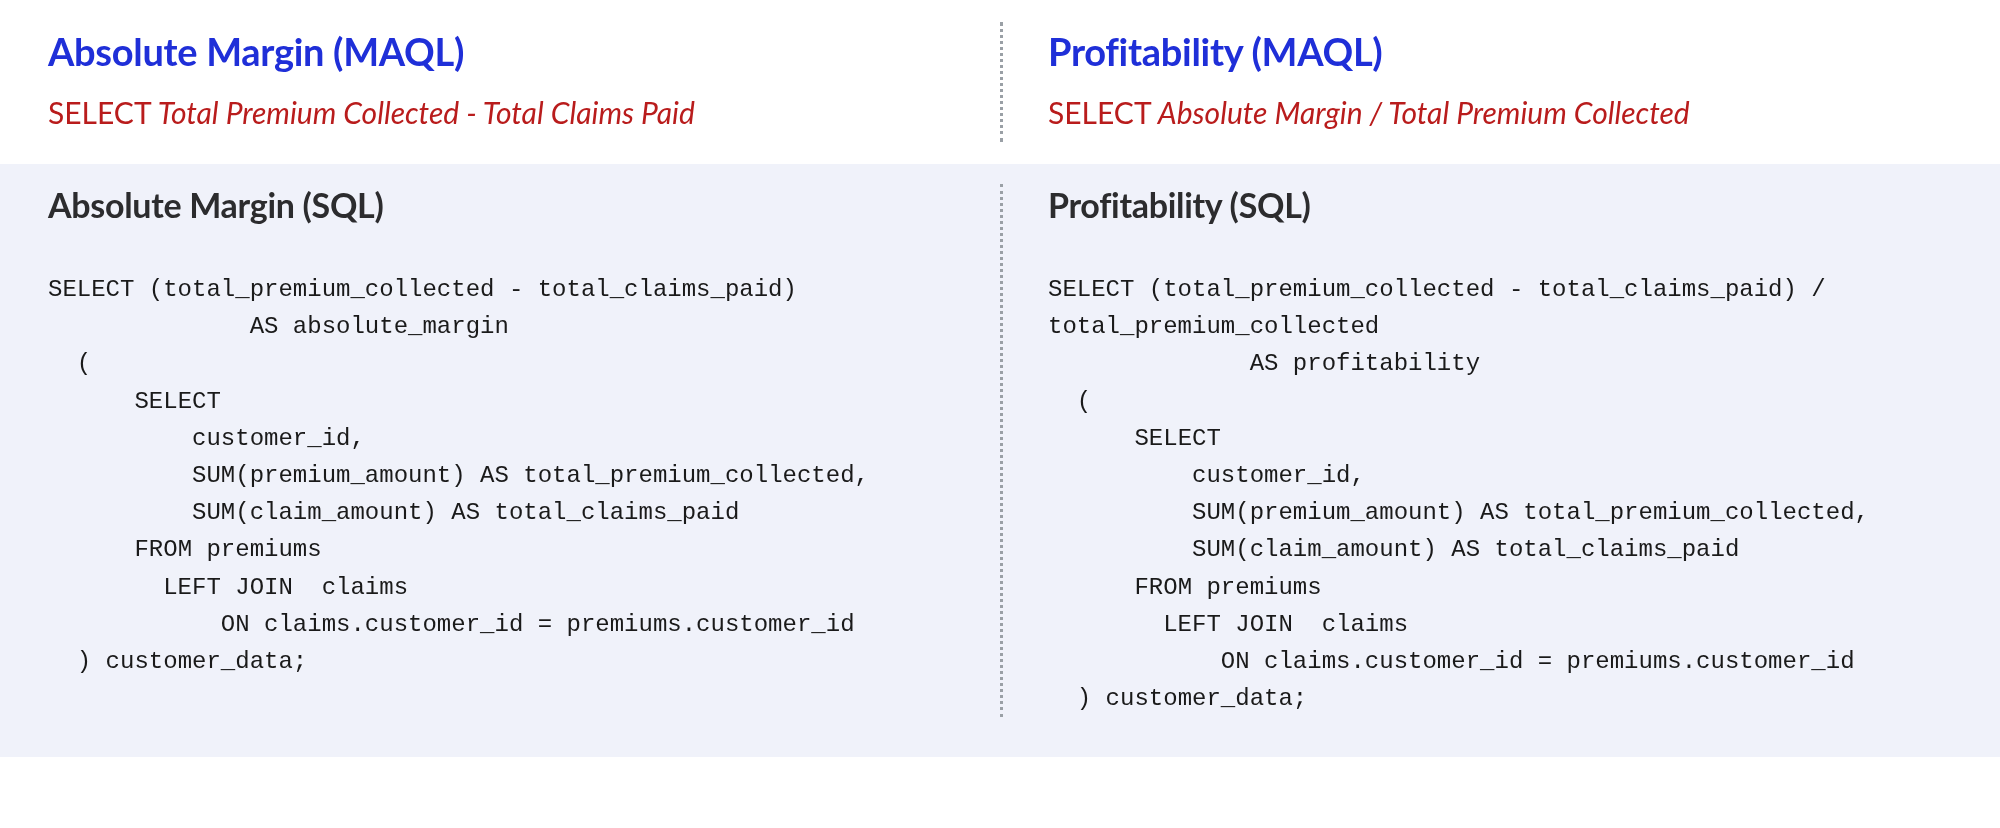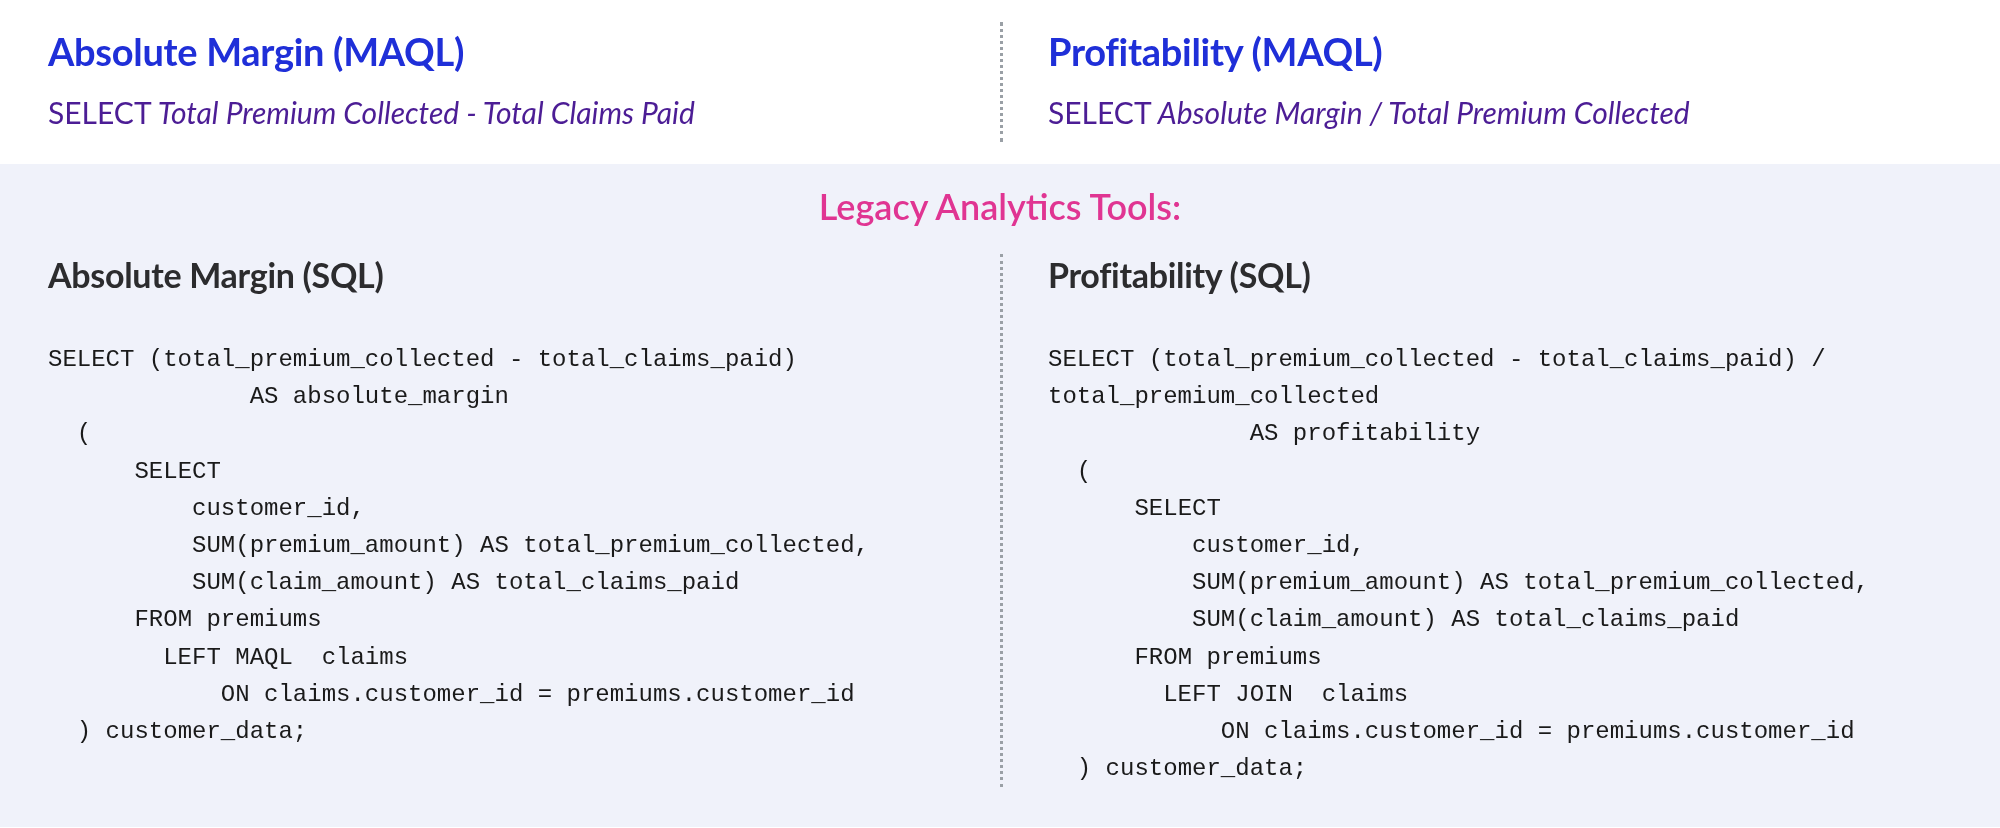--- a/index.html
+++ b/index.html
@@ -3,21 +3,21 @@
 <meta charset="utf-8">
 <style>
   * { box-sizing: border-box; margin: 0; padding: 0; }
   html, body { width: 2000px; height: 828px; font-family: "Lato", "Helvetica Neue", Arial, sans-serif; background: #fff; }
   .container { width: 2000px; height: 592px; position: relative; }
   .top-section { background: #ffffff; padding: 28px 48px 34px; display: flex; position: relative; }
   .col { flex: 1; }
   .col-left { padding-right: 48px; }
   .col-right { padding-left: 48px; }
   .maql-title { color: #1f2fd8; font-size: 38px; font-weight: 700; letter-spacing: -0.3px; }
-  .maql-query { color: #4c1d95; font-size: 30px; font-style: italic; margin-top: 20px; font-weight: 400; }
+  .maql-query { color: #b91c1c; font-size: 30px; font-style: italic; margin-top: 20px; font-weight: 400; }
   .maql-query .kw { font-style: normal; font-weight: 400; }
   .divider-top {
     position: absolute;
     left: 50%;
     top: 22px;
     bottom: 22px;
     width: 0;
     border-left: 3px dotted #9aa0a6;
   }
   .legacy-section { background: #f0f2fa; padding: 20px 48px 40px; position: relative; }
@@ -60,33 +60,32 @@
     <div class="divider-top"></div>
     <div class="col col-right">
       <div class="maql-title">Profitability (MAQL)</div>
       <div class="maql-query">
         <span class="kw">SELECT</span> <span>Absolute Margin / Total Premium Collected</span>
       </div>
     </div>
   </div>
 
   <div class="legacy-section">
-    <div class="legacy-heading">Legacy Analytics Tools:</div>
     <div class="sql-cols">
       <div class="sql-col sql-col-left">
         <div class="sql-title">Absolute Margin (SQL)</div>
         <pre class="sql-code">SELECT (total_premium_collected - total_claims_paid)
               AS absolute_margin
   (
       SELECT
           customer_id,
           SUM(premium_amount) AS total_premium_collected,
           SUM(claim_amount) AS total_claims_paid
       FROM premiums
-        LEFT MAQL  claims
+        LEFT JOIN  claims
             ON claims.customer_id = premiums.customer_id
   ) customer_data;</pre>
       </div>
       <div class="divider-bottom"></div>
       <div class="sql-col sql-col-right">
         <div class="sql-title">Profitability (SQL)</div>
         <pre class="sql-code">SELECT (total_premium_collected - total_claims_paid) / total_premium_collected
               AS profitability
   (
       SELECT

